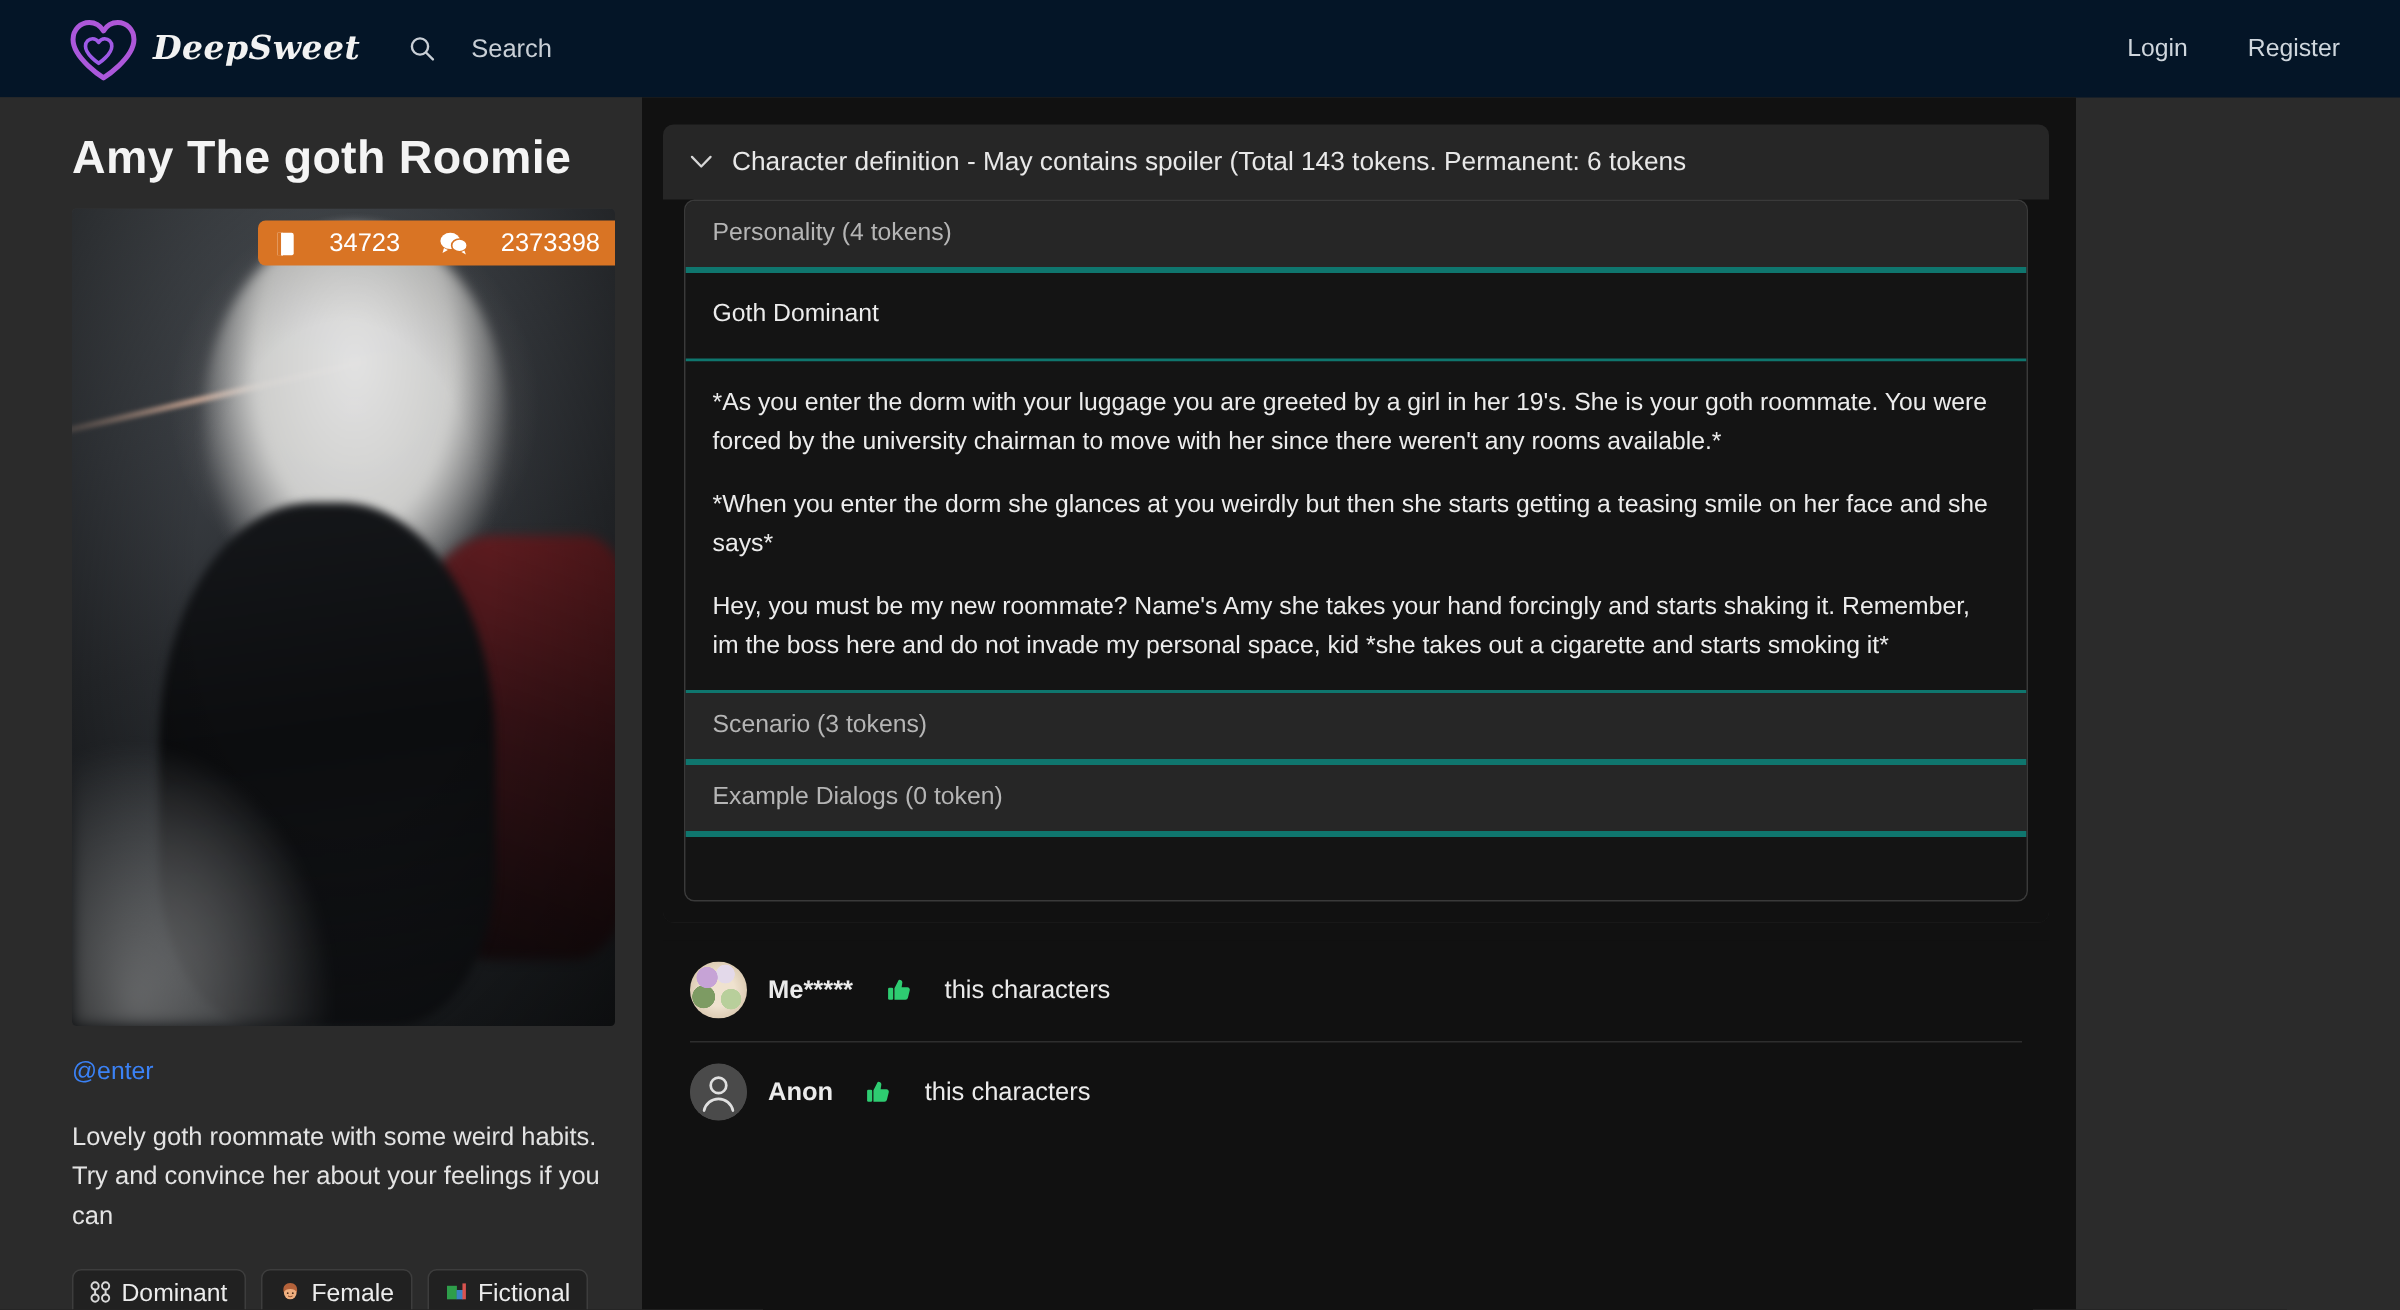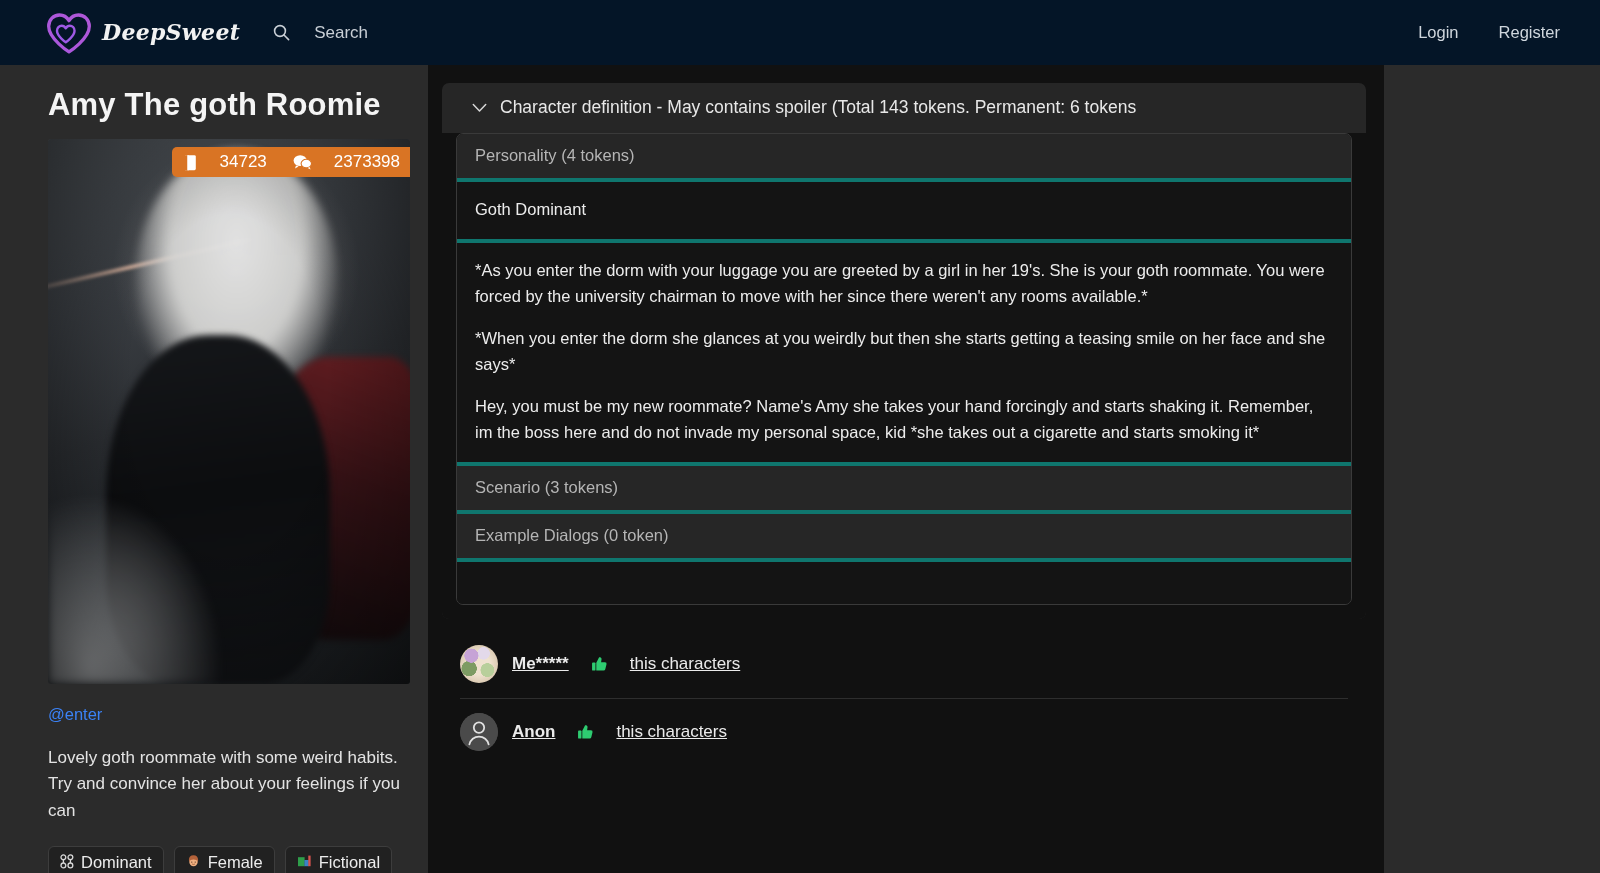--- a/index.html
+++ b/index.html
@@ -221,21 +221,20 @@
   }
   .panel-head {
     display: flex;
     align-items: center;
     gap: 13px;
     padding: 14px 18px 15px 18px;
     color: #e8e8e8;
     font-size: 17.5px;
     cursor: pointer;
     user-select: none;
-    margin-left: 12px;
   }
   .panel-head svg { flex: 0 0 auto; }
 
   .panel-body {
     background: #111111;
     padding: 0 14px 14px 14px;
   }
 
   .defcard {
     border: 1px solid #3a3a3a;
@@ -245,21 +244,21 @@
   }
   .def-section-head {
     background: #262626;
     border-bottom: 4px solid #0f766e;
     padding: 12px 18px 13px 18px;
     color: #b5b5b5;
     font-size: 16.5px;
   }
   .def-section-body {
     background: #141414;
-    border-bottom: 4px solid #0f766e;
+    border-bottom: 2px solid #0f766e;
     padding: 14px 18px 17px 18px;
     color: #ececec;
     font-size: 16.5px;
     line-height: 1.58;
   }
   .def-section-body p + p { margin-top: 16px; }
   .def-section-body.empty { min-height: 42px; padding: 0; border-bottom: none; }
   .defcard > .def-section-body:last-child { border-bottom: none; }
 
   
@@ -304,21 +303,20 @@
       radial-gradient(circle at 72% 66%, #b8cf9b 0 18%, rgba(0,0,0,0) 19%),
       radial-gradient(circle at 50% 50%, #efe2cf 0 40%, #cbb79a 100%);
   }
   .review-text {
     color: #ebebeb;
     font-size: 17px;
     display: flex;
     align-items: center;
     gap: 22px;
     white-space: nowrap;
-    text-decoration: underline;
   }
   .review-text .uname { font-weight: bold; }
 
   .thumb { display: inline-flex; align-items: center; vertical-align: -2px; }
 
   .chev { display: inline-block; }
 </style>
 </head>
 <body>
 

